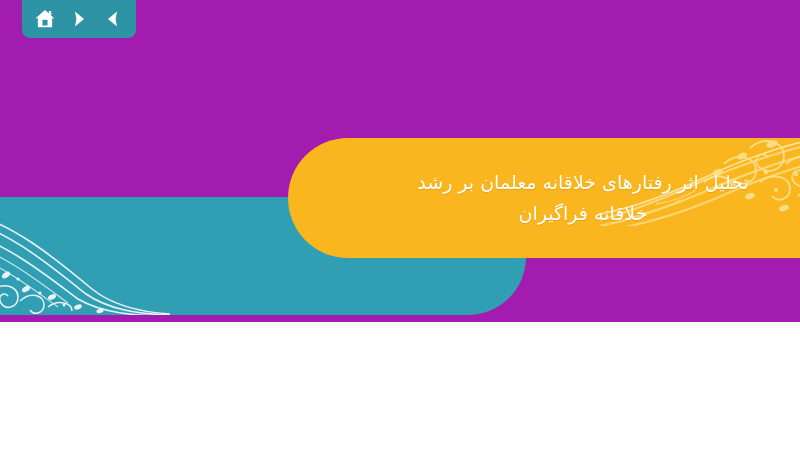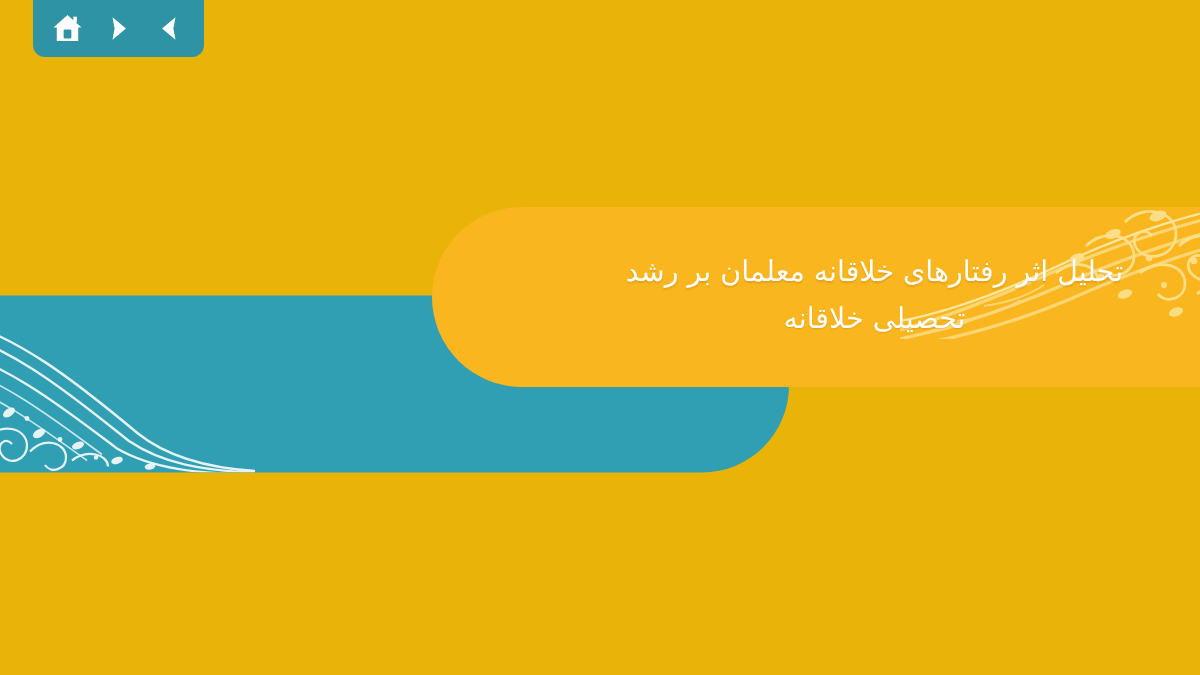--- a/index.html
+++ b/index.html
@@ -8,22 +8,22 @@
   html, body {
     width: 800px;
     height: 450px;
     overflow: hidden;
     font-family: "DejaVu Sans", "Liberation Sans", sans-serif;
   }
 
   #slide {
     position: relative;
     width: 800px;
-    height: 450px;
-    background: #eab308;
+    height: 322px;
+    background: #a21caf;
     overflow: hidden;
   }
 
   
   #nav-bar {
     position: absolute;
     left: 22px;
     top: 0;
     width: 114px;
     height: 38px;
@@ -222,17 +222,17 @@
       </g>
       <g fill="none" stroke="#fdd87a" stroke-width="1.3" opacity="0.9">
         <path d="M96 52 C 84 60, 70 64, 56 66"></path>
         <path d="M80 62 C 68 70, 52 74, 38 76"></path>
         <path d="M54 72 C 42 79, 26 83, 12 85"></path>
       </g>
     </svg>
 
     <div id="title-text">
       <div>تحلیل اثر رفتارهای خلاقانه معلمان بر رشد</div>
-      <div>تحصیلی خلاقانه</div>
+      <div>خلاقانه فراگیران</div>
     </div>
   </div>
 
 </div>
 
 </body></html>

